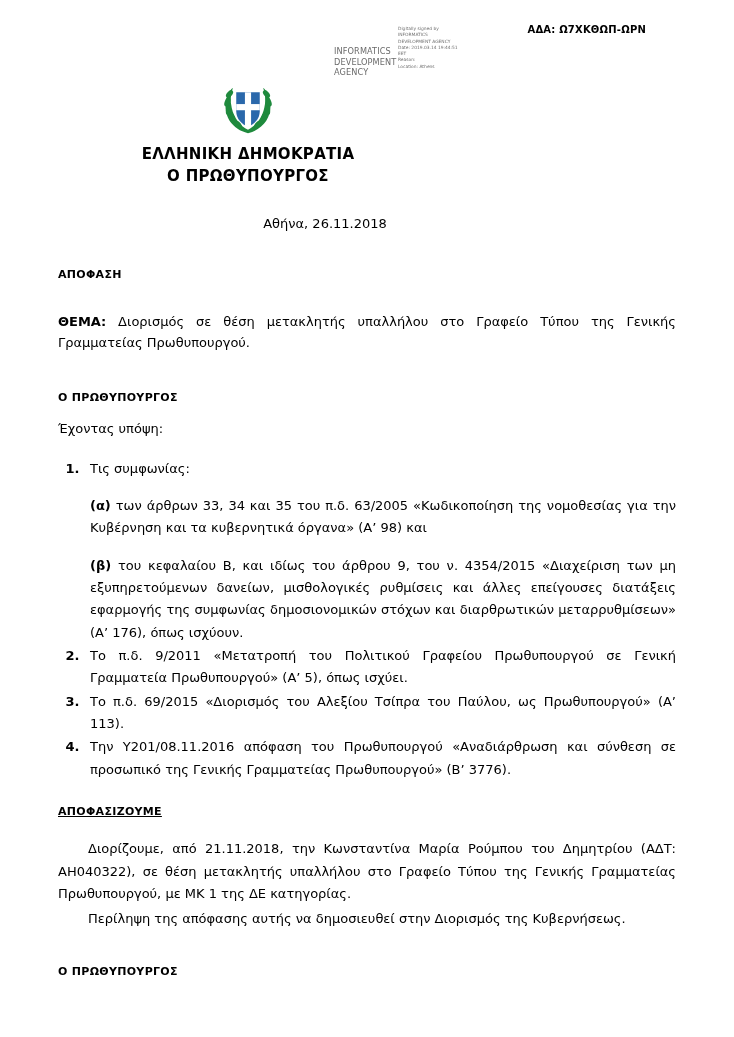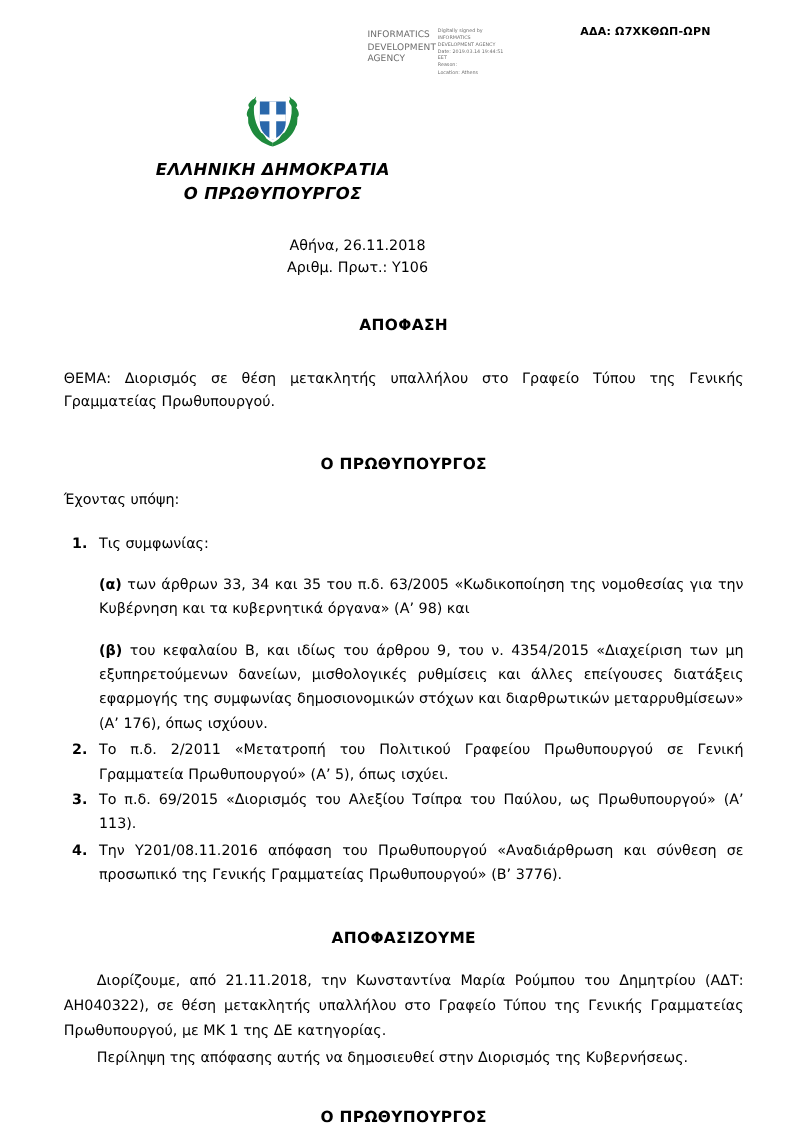--- a/index.html
+++ b/index.html
@@ -46,35 +46,35 @@
     align-items: flex-start;
     gap: 6px;
     color: #5a5a5a;
   }
   .sig-stamp .stamp-title {
     width: 58px;
     font-size: 8.2px;
     line-height: 1.28;
     letter-spacing: 0.1px;
     color: #6b6b6b;
+    margin-top: 20px;
   }
   .sig-stamp .stamp-details {
     font-size: 4.4px;
     line-height: 1.42;
     color: #6f6f6f;
     white-space: pre-line;
   }
 
   
   .letterhead {
     text-align: center;
     width: 380px;
     margin: 0;
     padding-top: 2px;
-    font-style: italic;
   }
   .emblem {
     display: block;
     margin: 0 auto 8px auto;
   }
   .org-name {
     font-size: 15px;
     font-weight: bold;
     line-height: 1.45;
     letter-spacing: 0.3px;
@@ -84,37 +84,36 @@
   .date-block {
     margin-top: 26px;
     padding-right: 84px;
     text-align: center;
     font-size: 13px;
     line-height: 1.55;
   }
 
   
   .heading-center {
-    text-align: center;
-    font-size: 14px;
+    font-size: 11px;
     font-weight: bold;
     letter-spacing: 0.3px;
   }
   .h-apofasi   { margin-top: 34px; }
   .h-pm-top    { margin-top: 38px; }
-  .h-apofasiz  { margin-top: 38px; }
+  .h-apofasiz  { margin-top: 24px; text-decoration: underline; }
   .h-pm-sign   { margin-top: 34px; }
 
   .subject {
     margin-top: 30px;
     font-size: 13px;
     line-height: 1.62;
     text-align: justify;
   }
-  .subject b { font-weight: normal; }
+  .subject b { font-weight: bold; }
 
   .intro {
     margin-top: 15px;
     font-size: 13px;
     line-height: 1.6;
   }
 
   
   ol.refs {
     margin: 18px 0 0 0;
@@ -187,21 +186,20 @@
       <rect x="44.5" y="22" width="11" height="62" fill="#ffffff"></rect>
       <rect x="29" y="43" width="42" height="11" fill="#ffffff"></rect>
     </svg>
 
     <div class="org-name">ΕΛΛΗΝΙΚΗ ΔΗΜΟΚΡΑΤΙΑ</div>
     <div class="org-name">Ο ΠΡΩΘΥΠΟΥΡΓΟΣ</div>
   </div>
 
   <div class="date-block">
     <div>Αθήνα, 26.11.2018</div>
-    <div>Αριθμ. Πρωτ.: Υ106</div>
   </div>
 
   <div class="heading-center h-apofasi">ΑΠΟΦΑΣΗ</div>
 
   <div class="subject">
     <b>ΘΕΜΑ:</b><span> Διορισμός σε θέση μετακλητής υπαλλήλου στο Γραφείο Τύπου της Γενικής Γραμματείας Πρωθυπουργού.</span>
   </div>
 
   <div class="heading-center h-pm-top">Ο ΠΡΩΘΥΠΟΥΡΓΟΣ</div>
 
@@ -211,21 +209,21 @@
     <li>
       <span>Τις συμφωνίας:</span>
       <div class="subclause">
         <span class="tag">(α)</span><span> των άρθρων 33, 34 και 35 του π.δ. 63/2005 «Κωδικοποίηση της νομοθεσίας για την Κυβέρνηση και τα κυβερνητικά όργανα» (Α’ 98) και</span>
       </div>
       <div class="subclause">
         <span class="tag">(β)</span><span> του κεφαλαίου Β, και ιδίως του άρθρου 9, του ν. 4354/2015 «Διαχείριση των μη εξυπηρετούμενων δανείων, μισθολογικές ρυθμίσεις και άλλες επείγουσες διατάξεις εφαρμογής της συμφωνίας δημοσιονομικών στόχων και διαρθρωτικών μεταρρυθμίσεων» (Α’ 176), όπως ισχύουν.</span>
       </div>
     </li>
     <li>
-      <span>Το π.δ. 2/2011 «Μετατροπή του Πολιτικού Γραφείου Πρωθυπουργού σε Γενική Γραμματεία Πρωθυπουργού» (Α’ 5), όπως ισχύει.</span>
+      <span>Το π.δ. 9/2011 «Μετατροπή του Πολιτικού Γραφείου Πρωθυπουργού σε Γενική Γραμματεία Πρωθυπουργού» (Α’ 5), όπως ισχύει.</span>
     </li>
     <li>
       <span>Το π.δ. 69/2015 «Διορισμός του Αλεξίου Τσίπρα του Παύλου, ως Πρωθυπουργού» (Α’ 113).</span>
     </li>
     <li>
       <span>Την Υ201/08.11.2016 απόφαση του Πρωθυπουργού «Αναδιάρθρωση και σύνθεση σε προσωπικό της Γενικής Γραμματείας Πρωθυπουργού» (Β’ 3776).</span>
     </li>
   </ol>
 
   <div class="heading-center h-apofasiz">ΑΠΟΦΑΣΙΖΟΥΜΕ</div>

